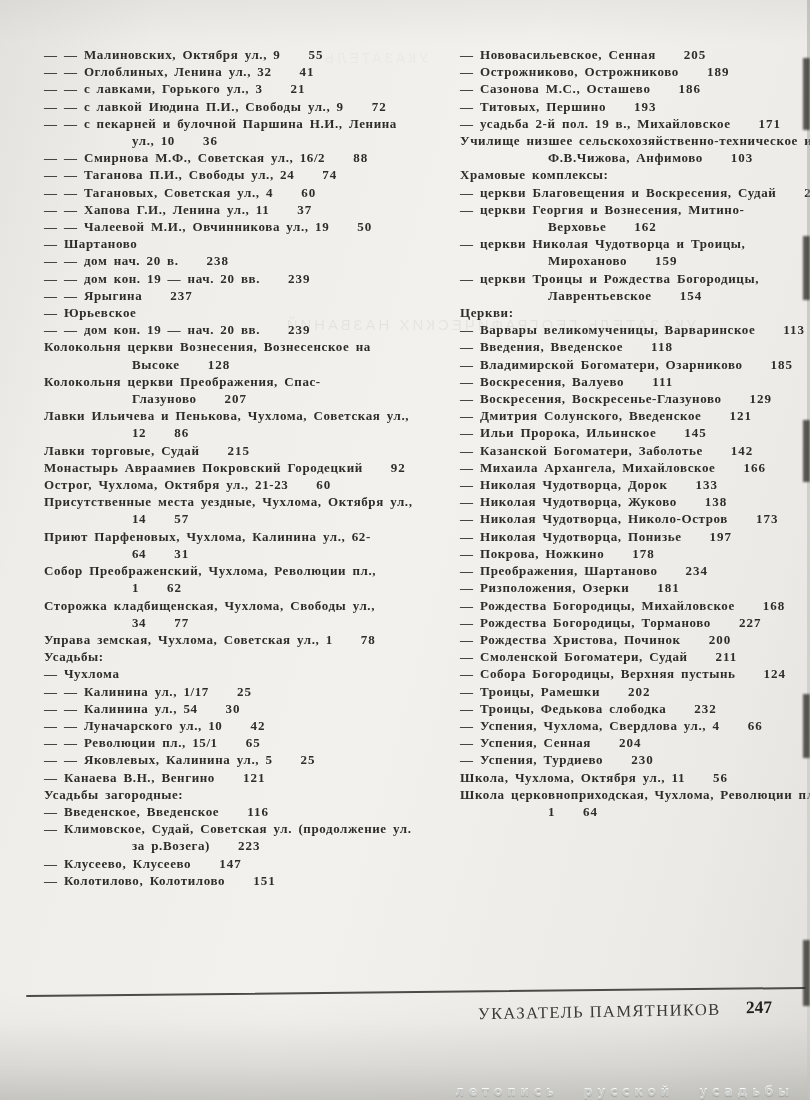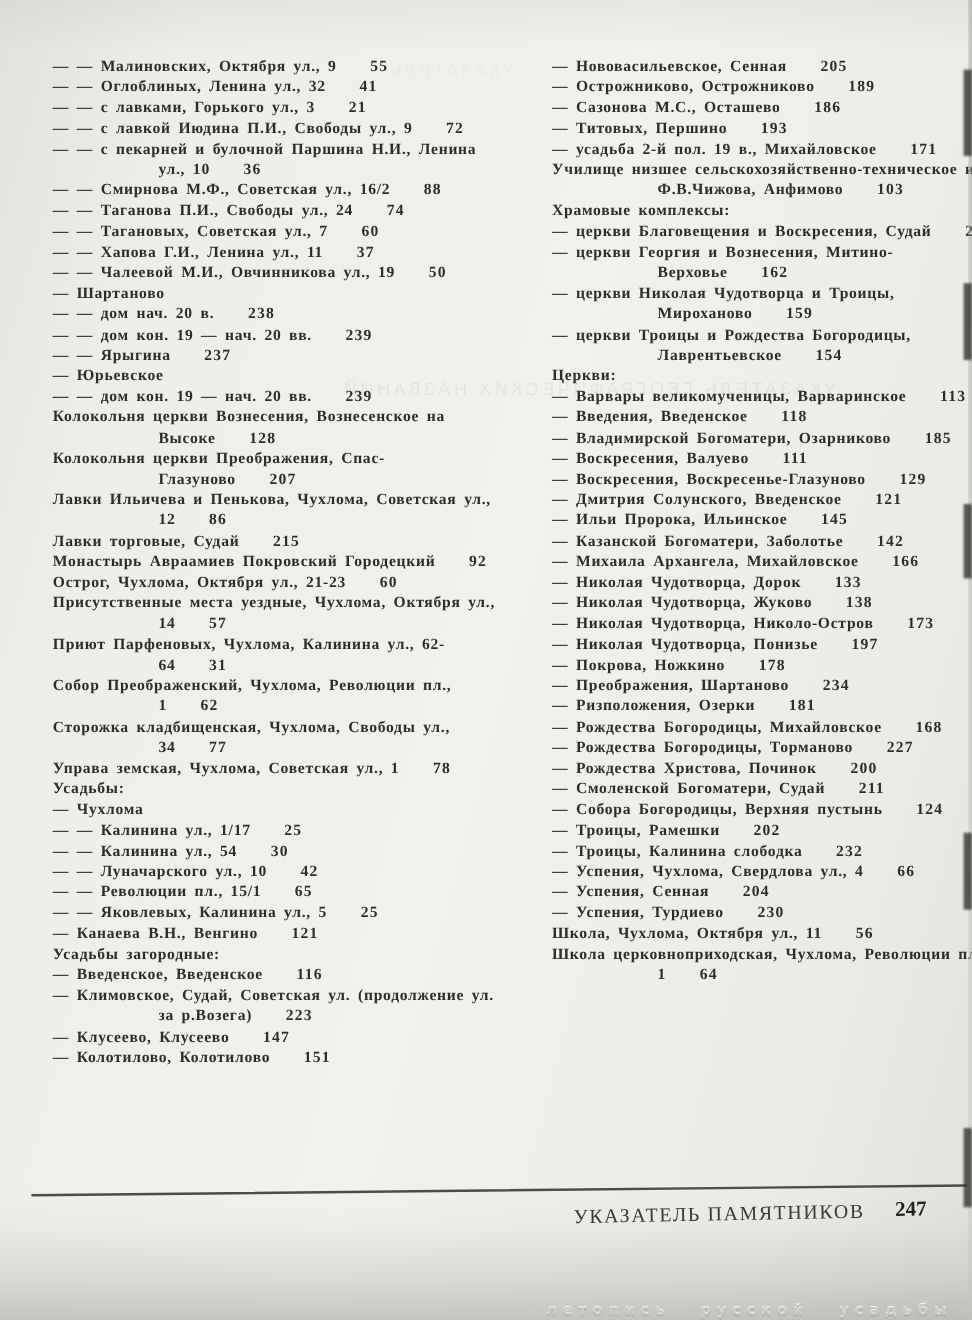--- a/index.html
+++ b/index.html
@@ -101,21 +101,21 @@
       <div class="entry"><span>— — с лавками, Горького ул., 3</span><span class="pg">21</span></div>
 
       <div class="entry"><span>— — с лавкой Июдина П.И., Свободы ул., 9</span><span class="pg">72</span></div>
 
       <div class="entry"><span>— — с пекарней и булочной Паршина Н.И., Ленина ул., 10</span><span class="pg">36</span></div>
 
       <div class="entry"><span>— — Смирнова М.Ф., Советская ул., 16/2</span><span class="pg">88</span></div>
 
       <div class="entry"><span>— — Таганова П.И., Свободы ул., 24</span><span class="pg">74</span></div>
 
-      <div class="entry"><span>— — Тагановых, Советская ул., 7</span><span class="pg">60</span></div>
+      <div class="entry"><span>— — Тагановых, Советская ул., 4</span><span class="pg">60</span></div>
 
       <div class="entry"><span>— — Хапова Г.И., Ленина ул., 11</span><span class="pg">37</span></div>
 
       <div class="entry"><span>— — Чалеевой М.И., Овчинникова ул., 19</span><span class="pg">50</span></div>
 
       <div class="entry"><span>— Шартаново</span></div>
 
       <div class="entry"><span>— — дом нач. 20 в.</span><span class="pg">238</span></div>
 
       <div class="entry"><span>— — дом кон. 19 — нач. 20 вв.</span><span class="pg">239</span></div>
@@ -239,21 +239,21 @@
       <div class="entry"><span>— Рождества Богородицы, Торманово</span><span class="pg">227</span></div>
 
       <div class="entry"><span>— Рождества Христова, Починок</span><span class="pg">200</span></div>
 
       <div class="entry"><span>— Смоленской Богоматери, Судай</span><span class="pg">211</span></div>
 
       <div class="entry"><span>— Собора Богородицы, Верхняя пустынь</span><span class="pg">124</span></div>
 
       <div class="entry"><span>— Троицы, Рамешки</span><span class="pg">202</span></div>
 
-      <div class="entry"><span>— Троицы, Калинина слободка</span><span class="pg">232</span></div>
+      <div class="entry"><span>— Троицы, Федькова слободка</span><span class="pg">232</span></div>
 
       <div class="entry"><span>— Успения, Чухлома, Свердлова ул., 4</span><span class="pg">66</span></div>
 
       <div class="entry"><span>— Успения, Сенная</span><span class="pg">204</span></div>
 
       <div class="entry"><span>— Успения, Турдиево</span><span class="pg">230</span></div>
 
 
       <div class="entry"><span>Школа, Чухлома, Октября ул., 11</span><span class="pg">56</span></div>
 

